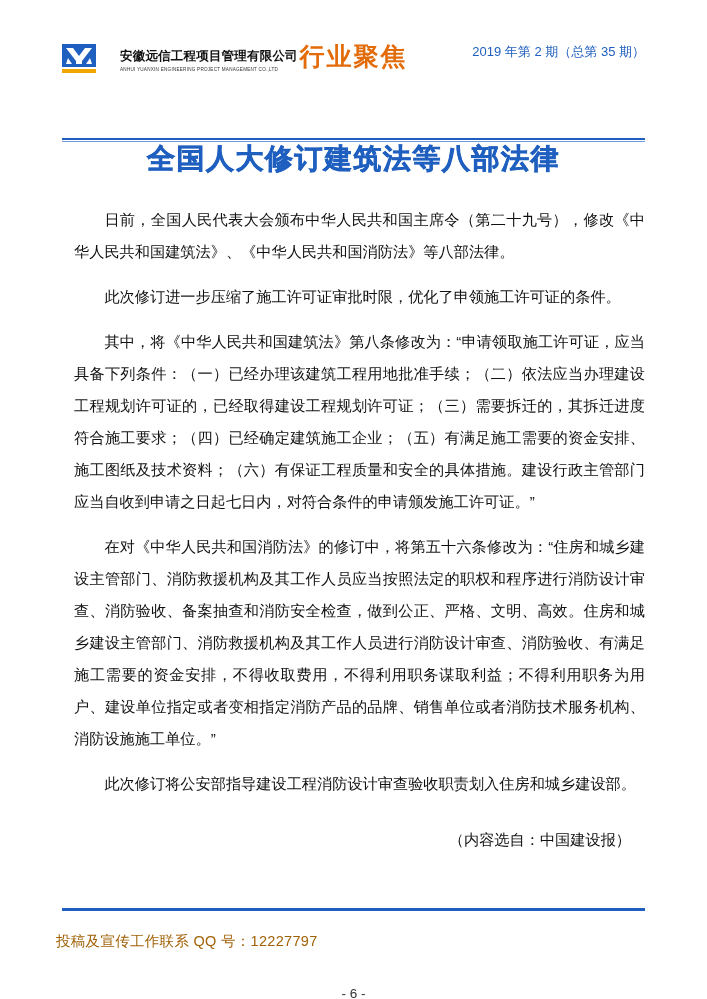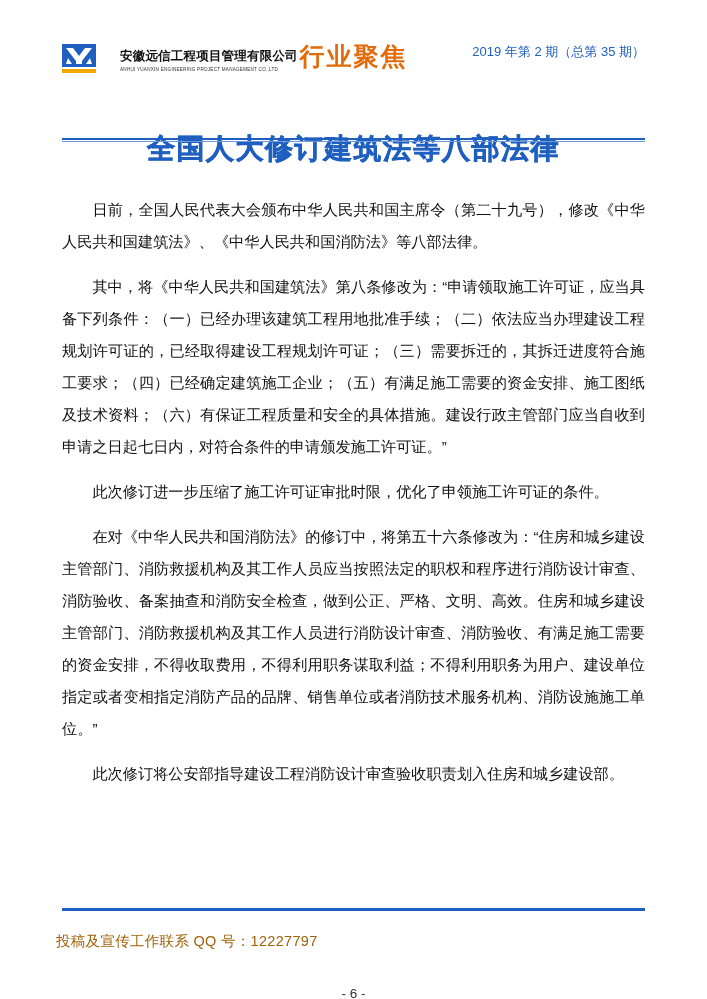--- a/index.html
+++ b/index.html
@@ -95,36 +95,36 @@
     position: absolute;
     left: 62px;
     right: 62px;
     top: 99px;
     height: 1px;
     background: #6f9bdc;
   }
 
   
   .title {
-    margin-top: 26px;
+    margin-top: 36px;
     text-align: center;
     font-family: "DejaVu Sans", sans-serif;
     font-size: 28px;
     font-weight: bold;
     color: #1f5fbf;
     letter-spacing: 1.5px;
     -webkit-text-stroke: 0.6px #1f5fbf;
   }
 
   
   .body-copy {
     margin-top: 26px;
   }
   .body-copy p {
-    margin: 0 0 13px 0;
+    margin: 0 0 13px 12px;
     font-size: 15.2px;
     line-height: 32px;
     text-align: justify;
     text-justify: inter-ideograph;
     text-indent: 2em;
     color: #111;
     font-family: "Liberation Sans", sans-serif;
   }
   .source-line {
     margin-top: 24px;
@@ -191,24 +191,25 @@
     <div class="header-right">2019 年第 2 期（总第 35 期）</div>
   </div>
 
   <div class="header-rule"></div>
   <div class="header-rule-thin"></div>
 
   <h1 class="title">全国人大修订建筑法等八部法律</h1>
 
   <div class="body-copy">
     <p>日前，全国人民代表大会颁布中华人民共和国主席令（第二十九号），修改《中华人民共和国建筑法》、《中华人民共和国消防法》等八部法律。</p>
+    <p>此次修订进一步压缩了施工许可证审批时限，优化了申领施工许可证的条件。</p>
     <p>其中，将《中华人民共和国建筑法》第八条修改为：“申请领取施工许可证，应当具备下列条件：（一）已经办理该建筑工程用地批准手续；（二）依法应当办理建设工程规划许可证的，已经取得建设工程规划许可证；（三）需要拆迁的，其拆迁进度符合施工要求；（四）已经确定建筑施工企业；（五）有满足施工需要的资金安排、施工图纸及技术资料；（六）有保证工程质量和安全的具体措施。建设行政主管部门应当自收到申请之日起七日内，对符合条件的申请颁发施工许可证。”</p>
-    <p>此次修订进一步压缩了施工许可证审批时限，优化了申领施工许可证的条件。</p>
     <p>在对《中华人民共和国消防法》的修订中，将第五十六条修改为：“住房和城乡建设主管部门、消防救援机构及其工作人员应当按照法定的职权和程序进行消防设计审查、消防验收、备案抽查和消防安全检查，做到公正、严格、文明、高效。住房和城乡建设主管部门、消防救援机构及其工作人员进行消防设计审查、消防验收、有满足施工需要的资金安排，不得收取费用，不得利用职务谋取利益；不得利用职务为用户、建设单位指定或者变相指定消防产品的品牌、销售单位或者消防技术服务机构、消防设施施工单位。”</p>
     <p>此次修订将公安部指导建设工程消防设计审查验收职责划入住房和城乡建设部。</p>
   </div>
 
+  <div class="source-line">（内容选自：中国建设报）</div>
 
   <div class="footer-rule"></div>
   <div class="footer-contact">投稿及宣传工作联系 QQ 号：12227797</div>
   <div class="page-number">- 6 -</div>
 
 </div>
 
 </body></html>

